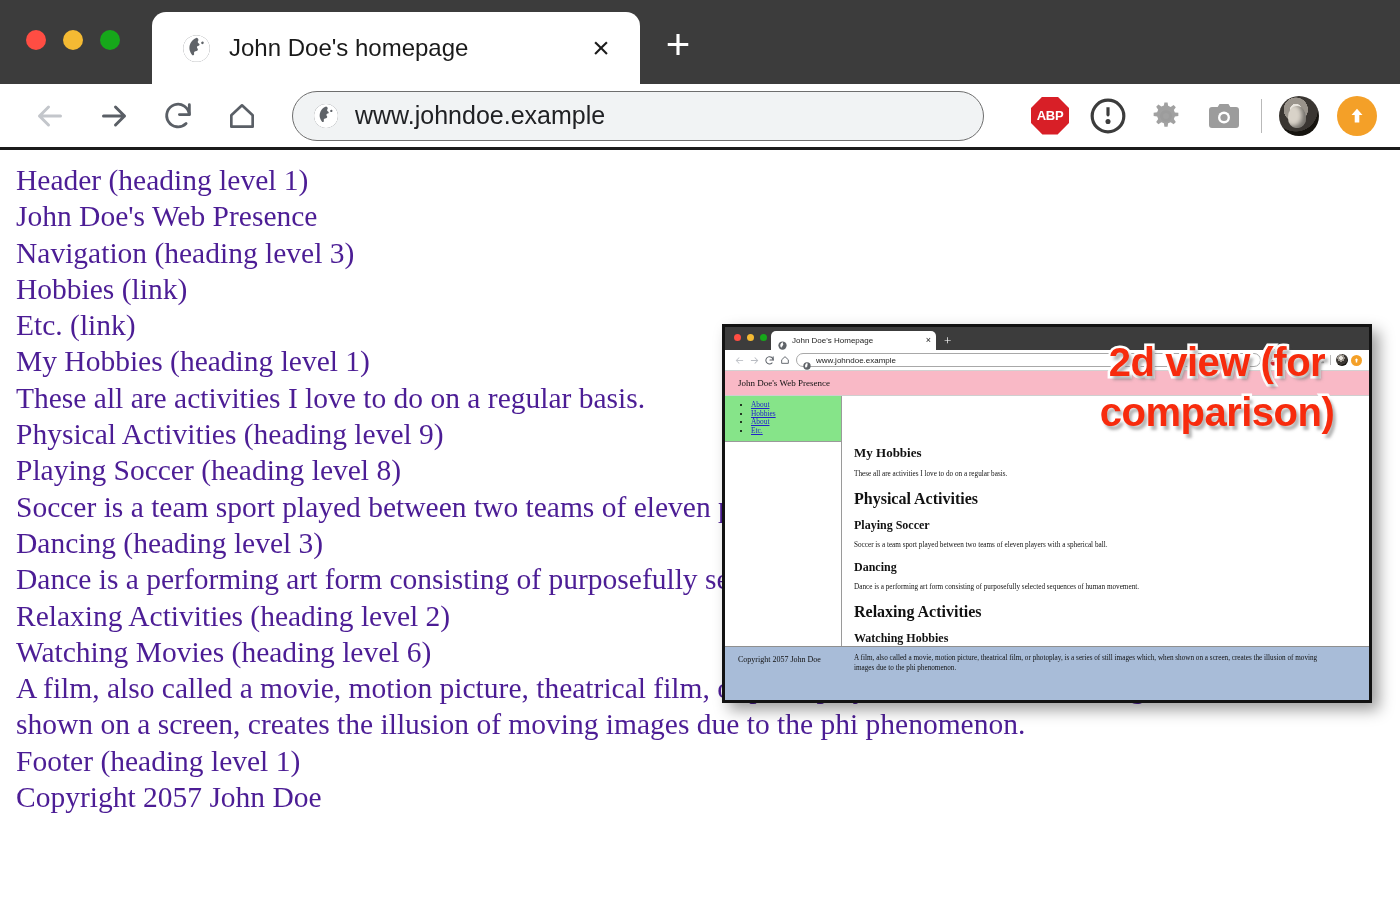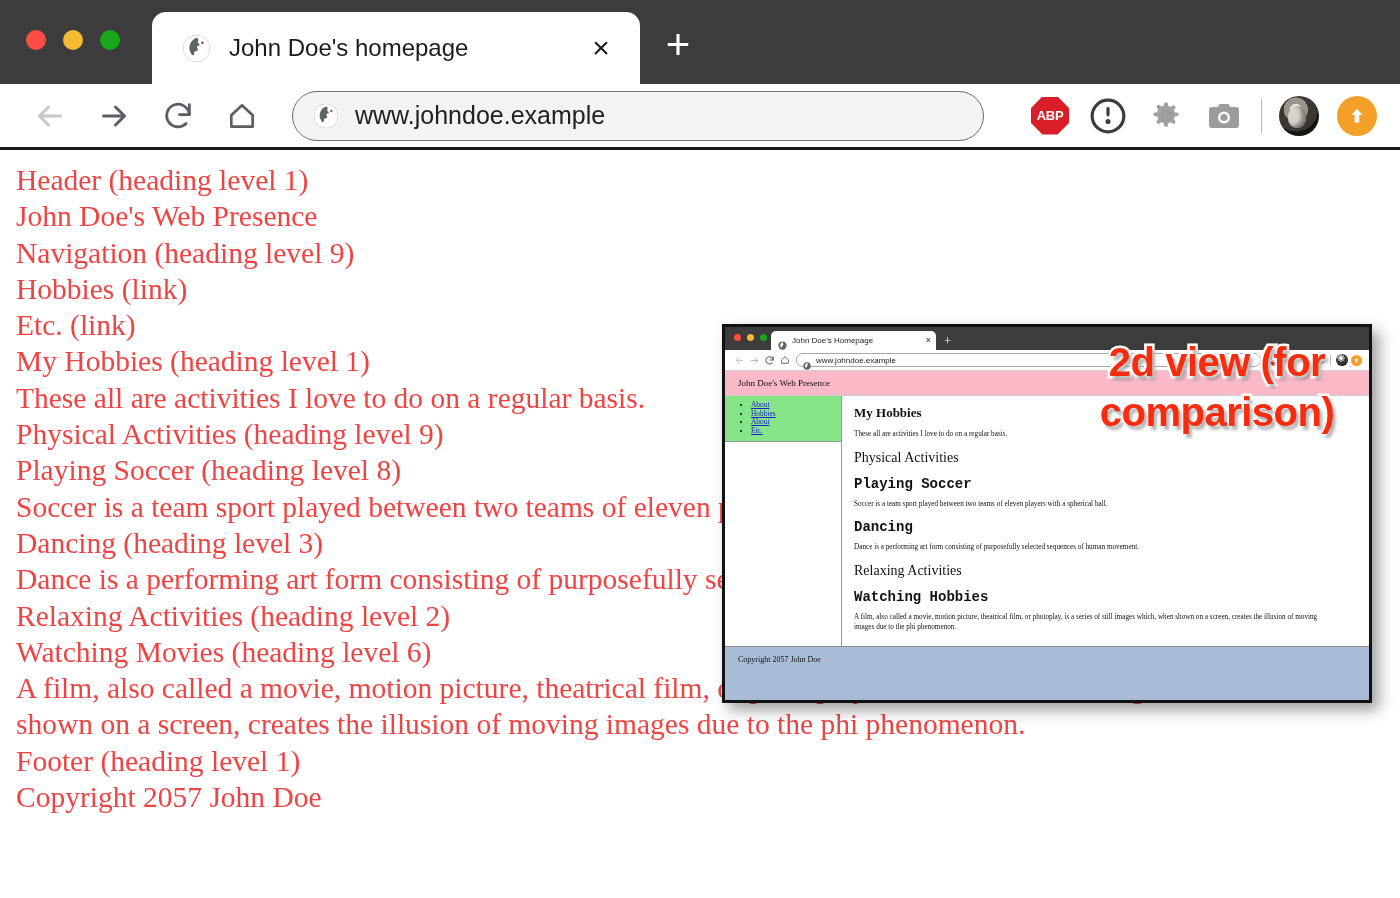--- a/index.html
+++ b/index.html
@@ -149,21 +149,21 @@
     position: relative;
     height: 745px;
     background: #ffffff;
     overflow: hidden;
   }
   .a11y-lines {
     padding: 12px 18px 0 16px;
     font-family: "Liberation Serif", serif;
     font-size: 29.5px;
     line-height: 36.3px;
-    color: #ef4444;
+    color: #4c1d95;
     position: relative;
     z-index: 1;
   }
   .a11y-line { white-space: pre-wrap; }
 
   
   .mini-window {
     position: absolute;
     left: 722px; top: 174px;
     width: 650px; height: 379px;
@@ -244,24 +244,24 @@
   }
   .mw-navbox {
     background: #86e489;
     border-bottom: 1px solid #9a9a9a;
     padding: 5px 0 6px 0;
     margin-top: -6px;
   }
   .mw-navbox ul { margin: 0; padding: 0 0 0 26px; list-style: disc; }
   .mw-navbox li { font-size: 7.4px; line-height: 8.6px; color: #000; }
   .mw-navbox a { color: #2222cc; text-decoration: underline; font-size: 7.4px; }
-  .mw-right { flex: 1; padding: 6px 10px 0 12px; position: relative; }
+  .mw-right { flex: 1; padding: 6px 10px 0 12px; position: relative; margin-top: 40px; }
   .mw-h1 { font-size: 13px; font-weight: bold; margin: 3px 0 8px; color: #111; }
-  .mw-h2 { font-size: 14px; font-weight: normal; margin: 11px 0 8px; color: #111; }
-  .mw-h3 { font-size: 14px; font-weight: bold; margin: 10px 0 7px; color: #111; font-family: Liberation Mono, monospace; }
+  .mw-h2 { font-size: 16px; font-weight: bold; margin: 11px 0 8px; color: #111; }
+  .mw-h3 { font-size: 12px; font-weight: bold; margin: 10px 0 7px; color: #111; }
   .mw-p { font-size: 7.2px; line-height: 10px; margin: 0 0 7px; color: #111; max-width: 470px; }
   .mw-footer {
     background: #a8bcd8;
     border-top: 1px solid #8f8f8f;
     padding: 8px 0 8px 13px;
     font-size: 8px;
     color: #111;
     height: 100%;
   }
 
@@ -376,21 +376,21 @@
       </span>
     </div>
   </div>
 </div>
 
 <div class="page">
 
   <div class="a11y-lines">
     <div class="a11y-line">Header (heading level 1)</div>
     <div class="a11y-line">John Doe's Web Presence</div>
-    <div class="a11y-line">Navigation (heading level 9)</div>
+    <div class="a11y-line">Navigation (heading level 3)</div>
     <div class="a11y-line">Hobbies (link)</div>
     <div class="a11y-line">Etc. (link)</div>
     <div class="a11y-line">My Hobbies (heading level 1)</div>
     <div class="a11y-line">These all are activities I love to do on a regular basis.</div>
     <div class="a11y-line">Physical Activities (heading level 9)</div>
     <div class="a11y-line">Playing Soccer (heading level 8)</div>
     <div class="a11y-line">Soccer is a team sport played between two teams of eleven players with a spherical ball.</div>
     <div class="a11y-line">Dancing (heading level 3)</div>
     <div class="a11y-line">Dance is a performing art form consisting of purposefully selected sequences of human movement.</div>
     <div class="a11y-line">Relaxing Activities (heading level 2)</div>

